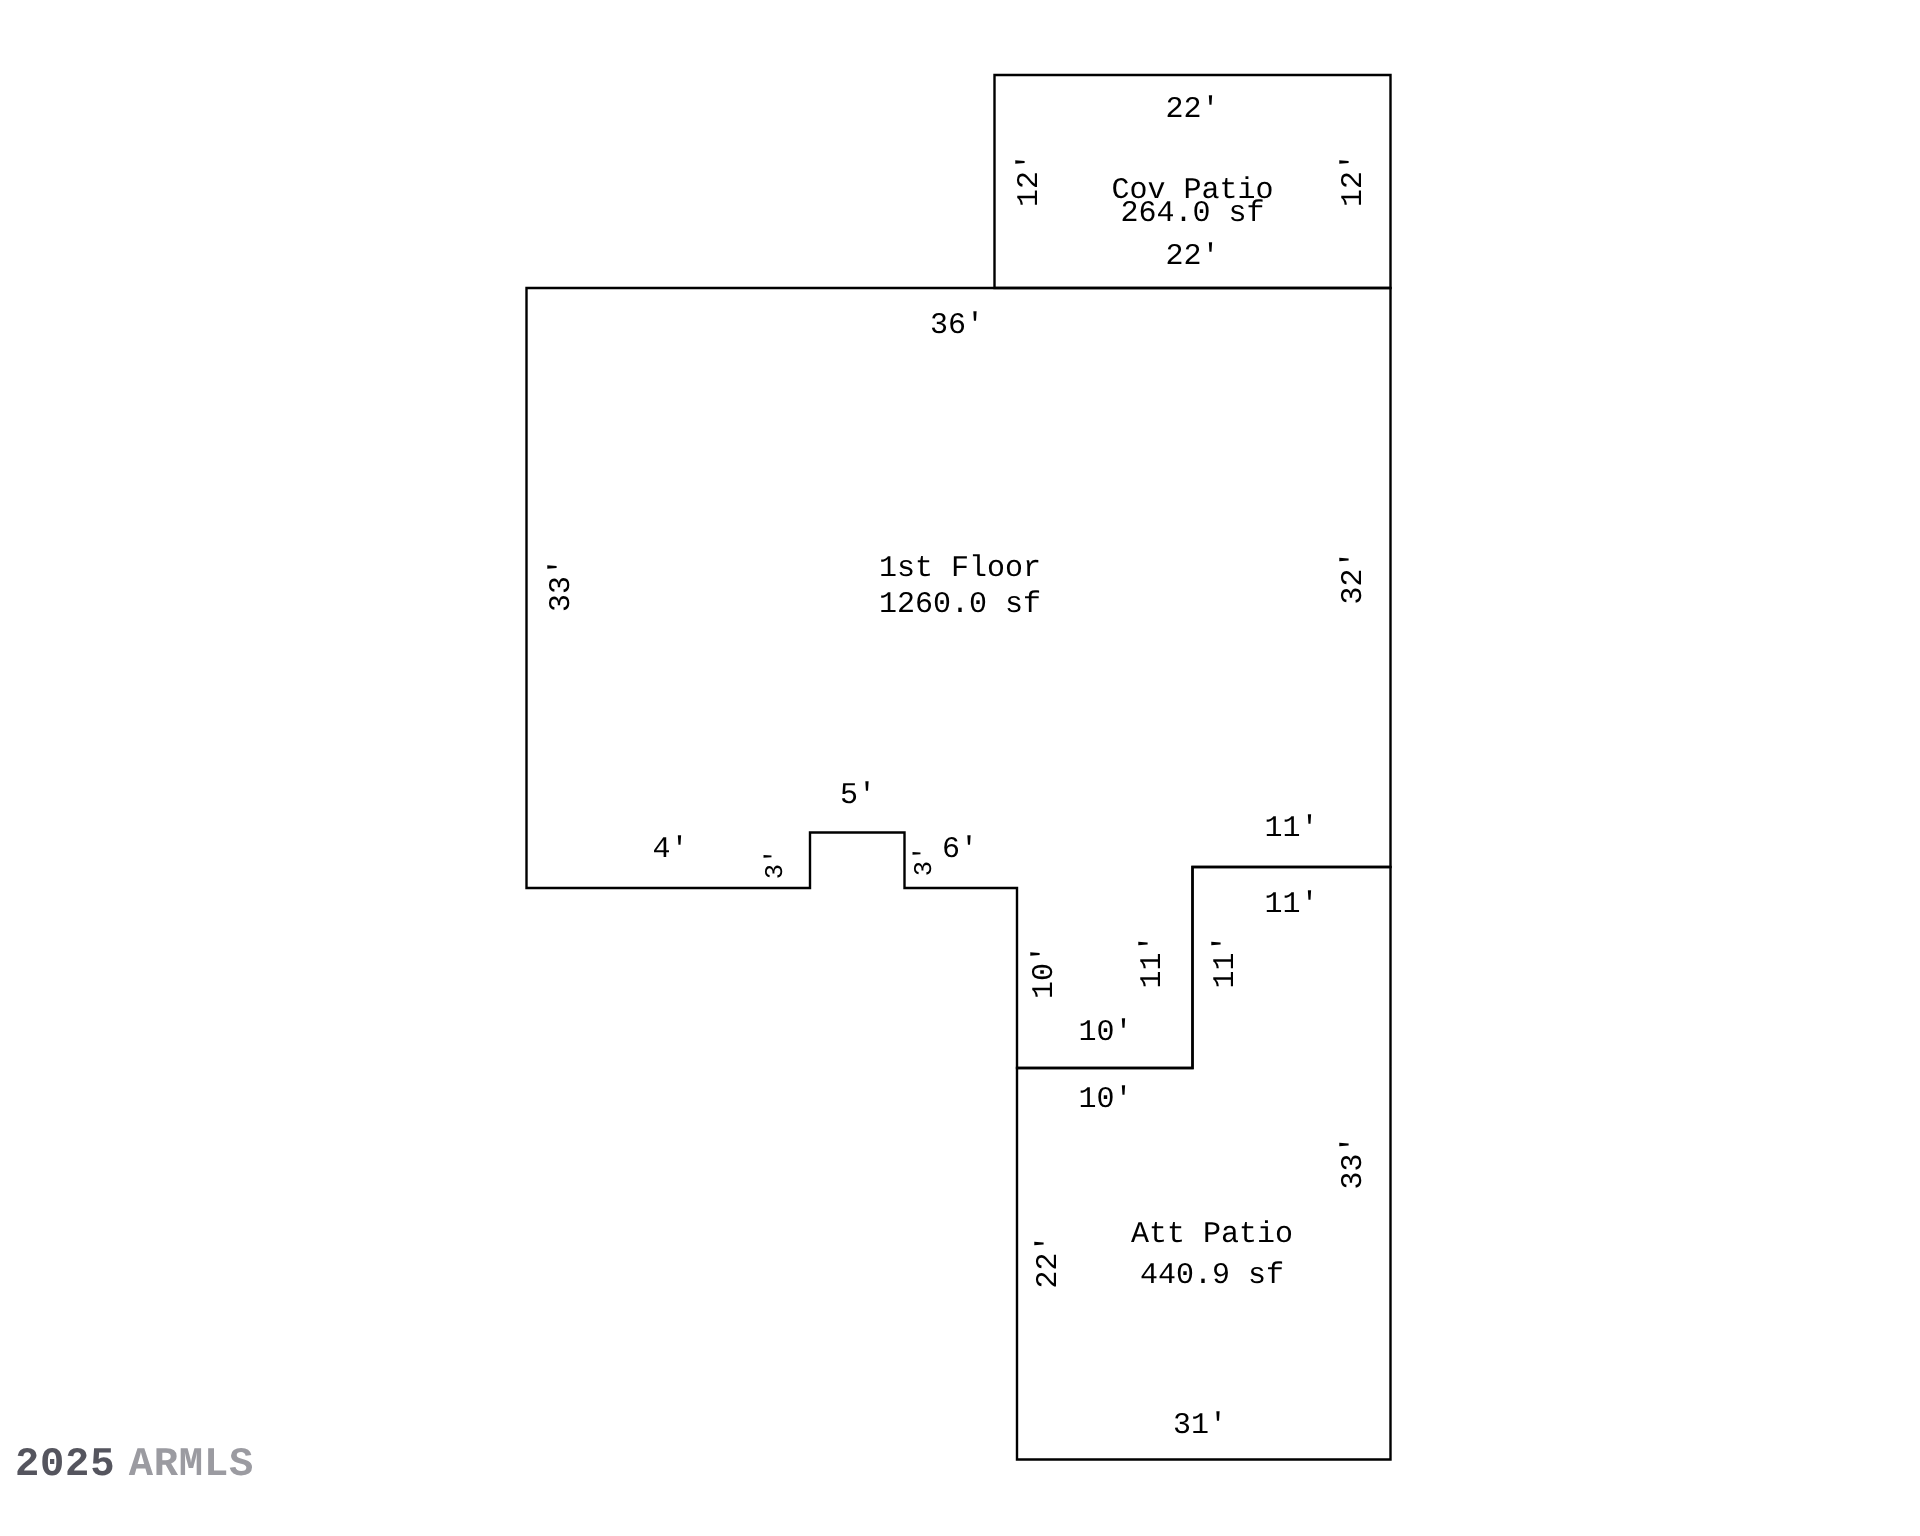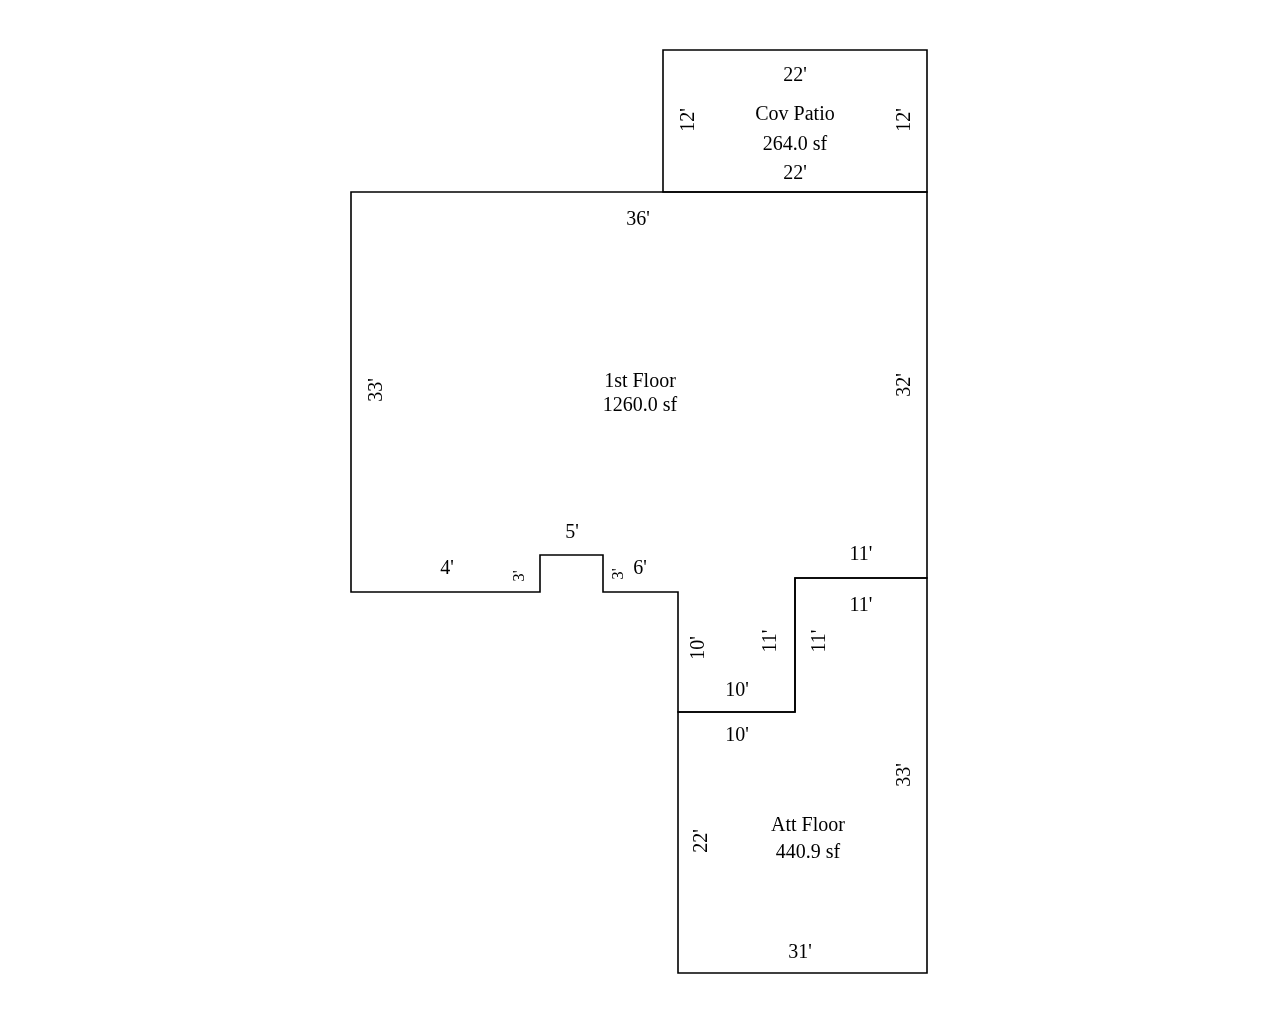--- a/index.html
+++ b/index.html
@@ -2,21 +2,21 @@
 <html><head>
 <meta charset="utf-8">
 <style>
   html, body { margin: 0; padding: 0; background: #ffffff; }
   #canvas {
     position: relative;
     width: 1280px;
     height: 1024px;
     background: #ffffff;
     overflow: hidden;
-    font-family: Liberation Serif, serif;
+    font-family: Liberation Mono, monospace;
     color: #000000;
   }
   #plan-svg { position: absolute; left: 0; top: 0; width: 1280px; height: 1024px; }
   .outline { fill: none; stroke: #000000; stroke-width: 1.6; stroke-linejoin: miter; }
   .lbl {
     position: absolute;
     font-size: 20px;
     line-height: 1;
     white-space: nowrap;
     transform: translate(-50%, -50%);
@@ -40,21 +40,21 @@
 <div id="canvas">
 
   <svg id="plan-svg" viewBox="0 0 1280 1024" xmlns="http://www.w3.org/2000/svg">
     <path class="outline" d="M663,50 H927 V192 H663 Z"></path>
     <path class="outline" d="M351,192 H927 V578 H795 V712 H678 V592 H603 V555 H540 V592 H351 Z"></path>
     <path class="outline" d="M678,712 H795 V578 H927 V973 H678 Z"></path>
   </svg>
 
   <div class="lbl" style="left:795px;top:74px">22'</div>
   <div class="lbl rot" style="left:687px;top:120px">12'</div>
-  <div class="lbl" style="left:795px;top:113px">Cov Patio</div>
+  <div class="lbl" style="left:795px;top:128px">Cov Patio</div>
   <div class="lbl" style="left:795px;top:143px">264.0 sf</div>
   <div class="lbl rot" style="left:903px;top:120px">12'</div>
   <div class="lbl" style="left:795px;top:172px">22'</div>
 
   <div class="lbl" style="left:638px;top:218px">36'</div>
   <div class="lbl rot" style="left:375px;top:390px">33'</div>
   <div class="lbl" style="left:640px;top:380px">1st Floor</div>
   <div class="lbl" style="left:640px;top:404px">1260.0 sf</div>
   <div class="lbl rot" style="left:903px;top:385px">32'</div>
 
@@ -66,19 +66,22 @@
 
   <div class="lbl rot" style="left:697px;top:648px">10'</div>
   <div class="lbl" style="left:737px;top:689px">10'</div>
   <div class="lbl" style="left:737px;top:734px">10'</div>
   <div class="lbl rot" style="left:769px;top:641px">11'</div>
   <div class="lbl rot" style="left:818px;top:641px">11'</div>
   <div class="lbl" style="left:861px;top:553px">11'</div>
   <div class="lbl" style="left:861px;top:604px">11'</div>
 
   <div class="lbl rot" style="left:700px;top:841px">22'</div>
-  <div class="lbl" style="left:808px;top:824px">Att Floor</div>
+  <div class="lbl" style="left:808px;top:824px">Att Patio</div>
   <div class="lbl" style="left:808px;top:851px">440.9 sf</div>
   <div class="lbl rot" style="left:903px;top:775px">33'</div>
   <div class="lbl" style="left:800px;top:951px">31'</div>
 
+  <div id="watermark">
+    <span class="wm-year">2025</span><span class="wm-brand">ARMLS</span>
+  </div>
 
 </div>
 
 </body></html>

